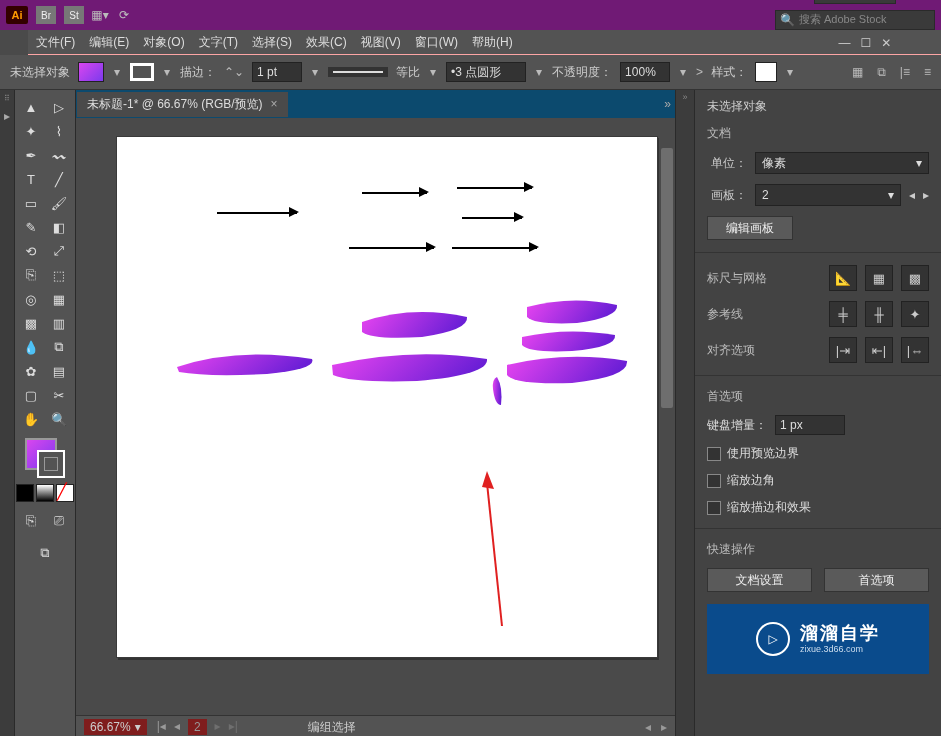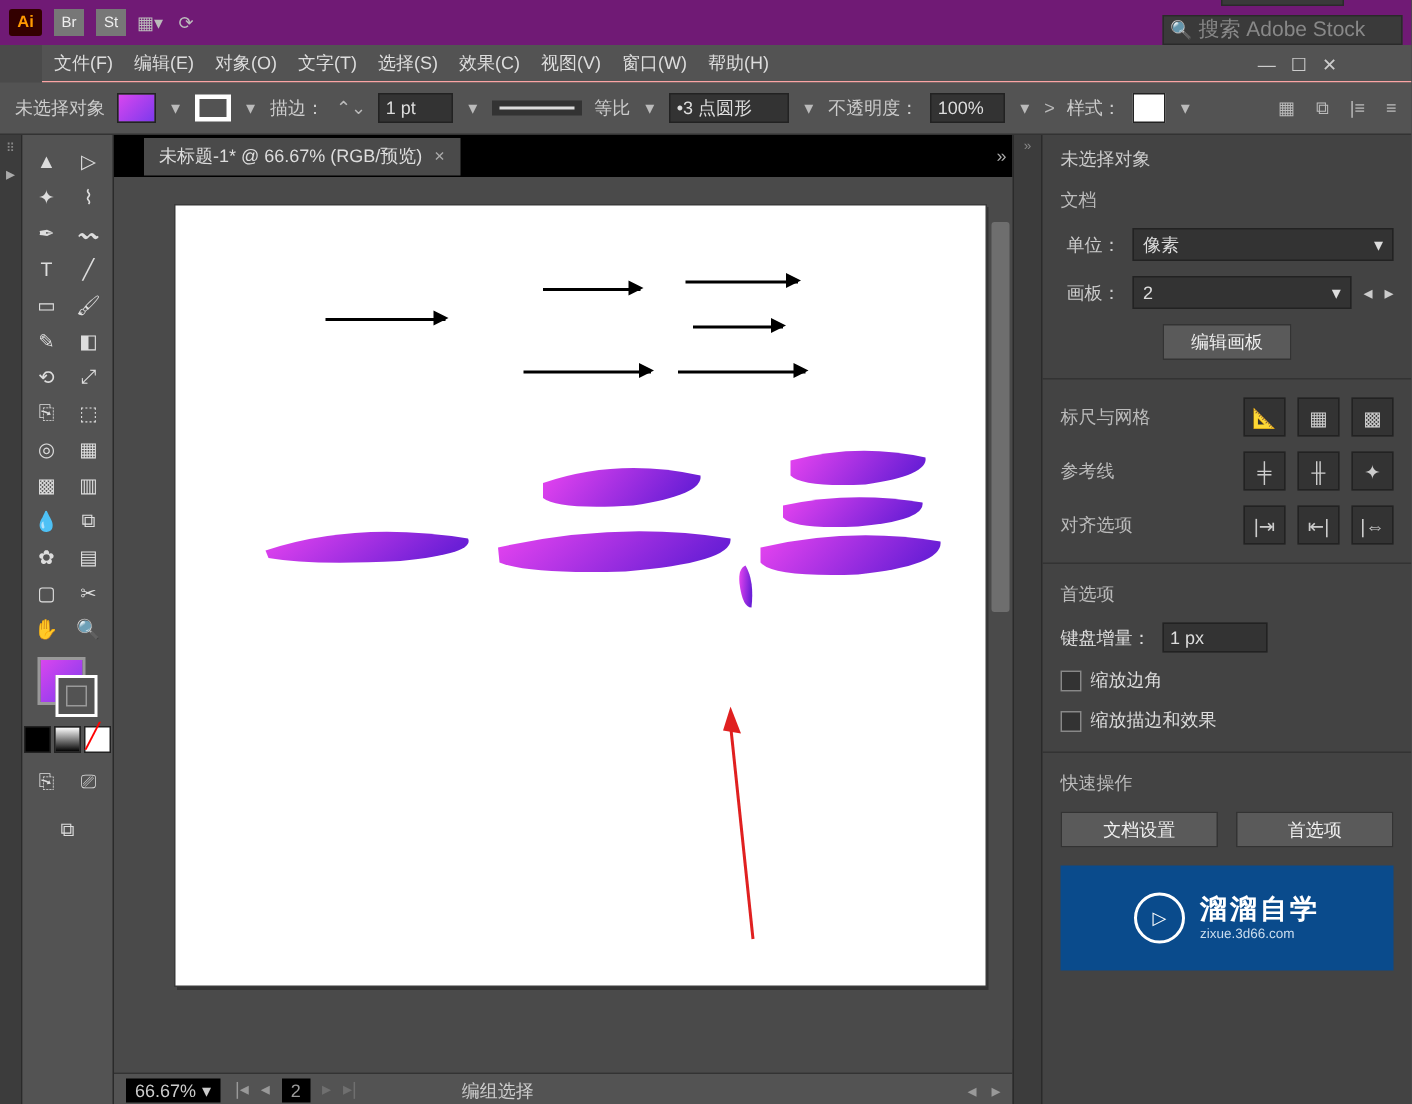--- a/index.html
+++ b/index.html
@@ -34,30 +34,30 @@
   .tool{width:26px;height:22px;display:flex;align-items:center;justify-content:center;color:#ddd;font-size:13px;}
   .fill-stroke{position:relative;width:40px;height:40px;margin-top:6px;}
   .fill-box{position:absolute;left:0;top:0;width:28px;height:28px;background:linear-gradient(135deg,#d946ef,#7c3aed);border:2px solid #999;}
   .stroke-box{position:absolute;right:0;bottom:0;width:28px;height:28px;background:#535353;border:2px solid #fff;box-sizing:border-box;}
   .stroke-box::after{content:"";position:absolute;inset:5px;border:1px solid #999;}
   .mini-swatches{display:flex;gap:2px;margin-top:4px;}
   .mini{width:16px;height:16px;border:1px solid #222;}
   .screen-mode{display:flex;gap:2px;margin-top:8px;}
 
   .doc-area{flex:1;display:flex;flex-direction:column;background:#4a4a4a;min-width:0;}
-  .tab-strip{height:28px;background:#000000;display:flex;align-items:center;padding-left:20px;gap:6px;}
+  .tab-strip{height:28px;background:#0c4a6e;display:flex;align-items:center;padding-left:1px;gap:6px;}
   .doc-tab{background:#4a4a4a;padding:4px 10px;color:#ddd;display:flex;align-items:center;gap:8px;}
   .doc-tab .x{color:#aaa;}
   .chev{color:#aaa;margin-left:auto;margin-right:4px;}
   .canvas-wrap{flex:1;position:relative;overflow:hidden;}
   .artboard{position:absolute;left:40px;top:18px;width:540px;height:520px;background:#fff;border:1px solid #3a3a3a;box-shadow:2px 2px 0 rgba(0,0,0,.3);}
   .vscroll{position:absolute;right:0;top:0;bottom:22px;width:16px;background:#4a4a4a;}
   .vscroll .thumb{position:absolute;left:2px;right:2px;top:30px;height:260px;background:#6e6e6e;border-radius:2px;}
   .statusbar{height:22px;background:#535353;border-top:1px solid #333;display:flex;align-items:center;padding:0 8px;gap:10px;color:#ccc;}
-  .status-dd{background:#000000;padding:0 6px;height:16px;display:flex;align-items:center;gap:4px;text-align:center;}
+  .status-dd{background:#7f1d1d;padding:0 6px;height:16px;display:flex;align-items:center;gap:4px;text-align:center;}
   .nav-arrows{display:flex;gap:8px;color:#999;}
   
   .stroke-glyph{position:absolute;}
   .stroke-glyph .cap{position:absolute;right:-2px;top:-5px;width:0;height:0;border-left:10px solid #000;border-top:5px solid transparent;border-bottom:5px solid transparent;}
   .g-line{height:2px;background:#000;position:relative;}
 
   .arrow-annot{position:absolute;left:365px;top:334px;}
 
   .right-dock{width:18px;background:#3c3c3c;border-left:1px solid #2a2a2a;color:#888;text-align:center;font-size:9px;padding-top:2px;}
   .props{width:246px;background:#434343;border-left:1px solid #2a2a2a;display:flex;flex-direction:column;overflow:hidden;}
@@ -93,21 +93,21 @@
     <div class="tb-plain">▦▾</div>
     <div class="tb-plain">⟳</div>
   </div>
   <div class="titlebar-right">
     <div class="workspace-dd">
       <span>基本功能</span>
       <span>▾</span>
     </div>
     <div class="search-stock">
       <span>🔍</span>
-      <span style="font-size:14px;">搜索 Adobe Stock</span>
+      <span style="font-size:11px;">搜索 Adobe Stock</span>
     </div>
     <div class="win-btns">
       <span>―</span>
       <span>☐</span>
       <span>✕</span>
     </div>
   </div>
 </div>
 
 <div class="menubar">
@@ -351,21 +351,21 @@
       </div>
       <div class="p-row">
         <label>画板：</label>
         <div class="p-select" style="flex:1;">
             <span>2</span>
             <span>▾</span>
           </div>
         <span style="color:#ccc;">◂</span>
         <span style="color:#ccc;">▸</span>
       </div>
-      <div class="p-row" style="justify-content:center;font-family:Liberation Serif, serif;">
+      <div class="p-row" style="font-family:Liberation Serif, serif;">
         <div class="p-btn">编辑画板</div>
       </div>
       <div class="p-divider"></div>
       <div class="p-row">
         <span class="p-sec" style="flex:1;">标尺与网格</span>
         <div class="iconbtn">📐</div>
         <div class="iconbtn">▦</div>
         <div class="iconbtn">▩</div>
       </div>
       <div class="p-row">
@@ -381,20 +381,24 @@
         <div class="iconbtn">|⇔</div>
       </div>
       <div class="p-divider"></div>
       <div class="p-sec">首选项</div>
       <div class="p-row">
         <span>键盘增量：</span>
         <div class="p-input">
             <span>1 px</span>
           </div>
       </div>
+      <div class="p-check">
+          <div class="box"></div>
+          <span>使用预览边界</span>
+        </div>
       <div class="p-check">
           <div class="box"></div>
           <span>缩放边角</span>
         </div>
       <div class="p-check">
           <div class="box"></div>
           <span>缩放描边和效果</span>
         </div>
       <div class="p-divider"></div>
       <div class="p-sec">快速操作</div>

